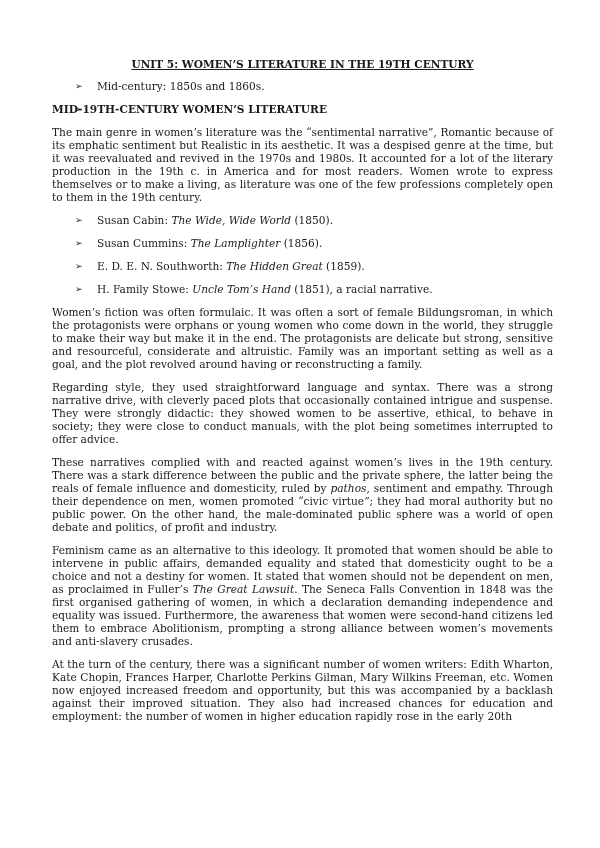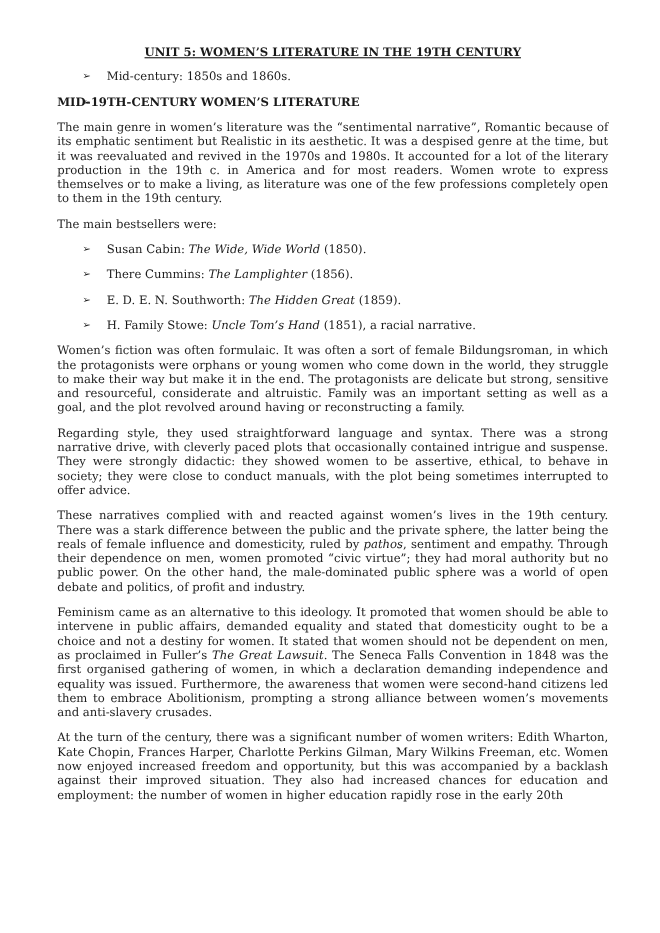--- a/index.html
+++ b/index.html
@@ -2,21 +2,21 @@
 <html><head>
   <meta charset="utf-8">
   <style>
     html, body { margin: 0; padding: 0; background: #ffffff; }
     body {
       width: 600px; height: 848px; overflow: hidden; position: relative;
       font-family: "DejaVu Serif", "Liberation Serif", serif;
       color: #1a1a1a;
     }
     .page {
-      position: absolute; left: 52px; top: 42px; width: 501px;
+      position: absolute; left: 52px; top: 58px; width: 501px;
       font-size: 10.6px; line-height: 13px;
     }
     .title {
       text-align: center; font-weight: bold; text-decoration: underline;
       font-size: 10.6px; margin: 0 0 9px 0; letter-spacing: 0;
     }
     .bullets { list-style: none; margin: 0; padding: 0; }
     .bullets li { position: relative; padding-left: 36px; margin: 0 0 10px 0; }
     .bullets.top li { padding-left: 36px; }
     .bullets.top { margin-left: 9px; }
@@ -40,30 +40,29 @@
       <span>Mid-century: 1850s and 1860s.</span>
     </li>
     <li>
       <span class="arrow">➢</span>
     </li>
   </ul>
 
   <div class="heading">MID-19TH-CENTURY WOMEN’S LITERATURE</div>
 
   <p>The main genre in women’s literature was the “sentimental narrative”, Romantic because of its emphatic sentiment but Realistic in its aesthetic. It was a despised genre at the time, but it was reevaluated and revived in the 1970s and 1980s. It accounted for a lot of the literary production in the 19th c. in America and for most readers. Women wrote to express themselves or to make a living, as literature was one of the few professions completely open to them in the 19th century.</p>
-  <p>The main bestsellers were:</p>
 
   <ul class="bullets books">
     <li>
       <span class="arrow">➢</span>
       <span>Susan Cabin: </span><em>The Wide, Wide World</em><span> (1850).</span>
     </li>
     <li>
       <span class="arrow">➢</span>
-      <span>There Cummins: </span><em>The Lamplighter</em><span> (1856).</span>
+      <span>Susan Cummins: </span><em>The Lamplighter</em><span> (1856).</span>
     </li>
     <li>
       <span class="arrow">➢</span>
       <span>E. D. E. N. Southworth: </span><em>The Hidden Great</em><span> (1859).</span>
     </li>
     <li>
       <span class="arrow">➢</span>
       <span>H. Family Stowe: </span><em>Uncle Tom’s Hand</em><span> (1851), a racial narrative.</span>
     </li>
   </ul>

